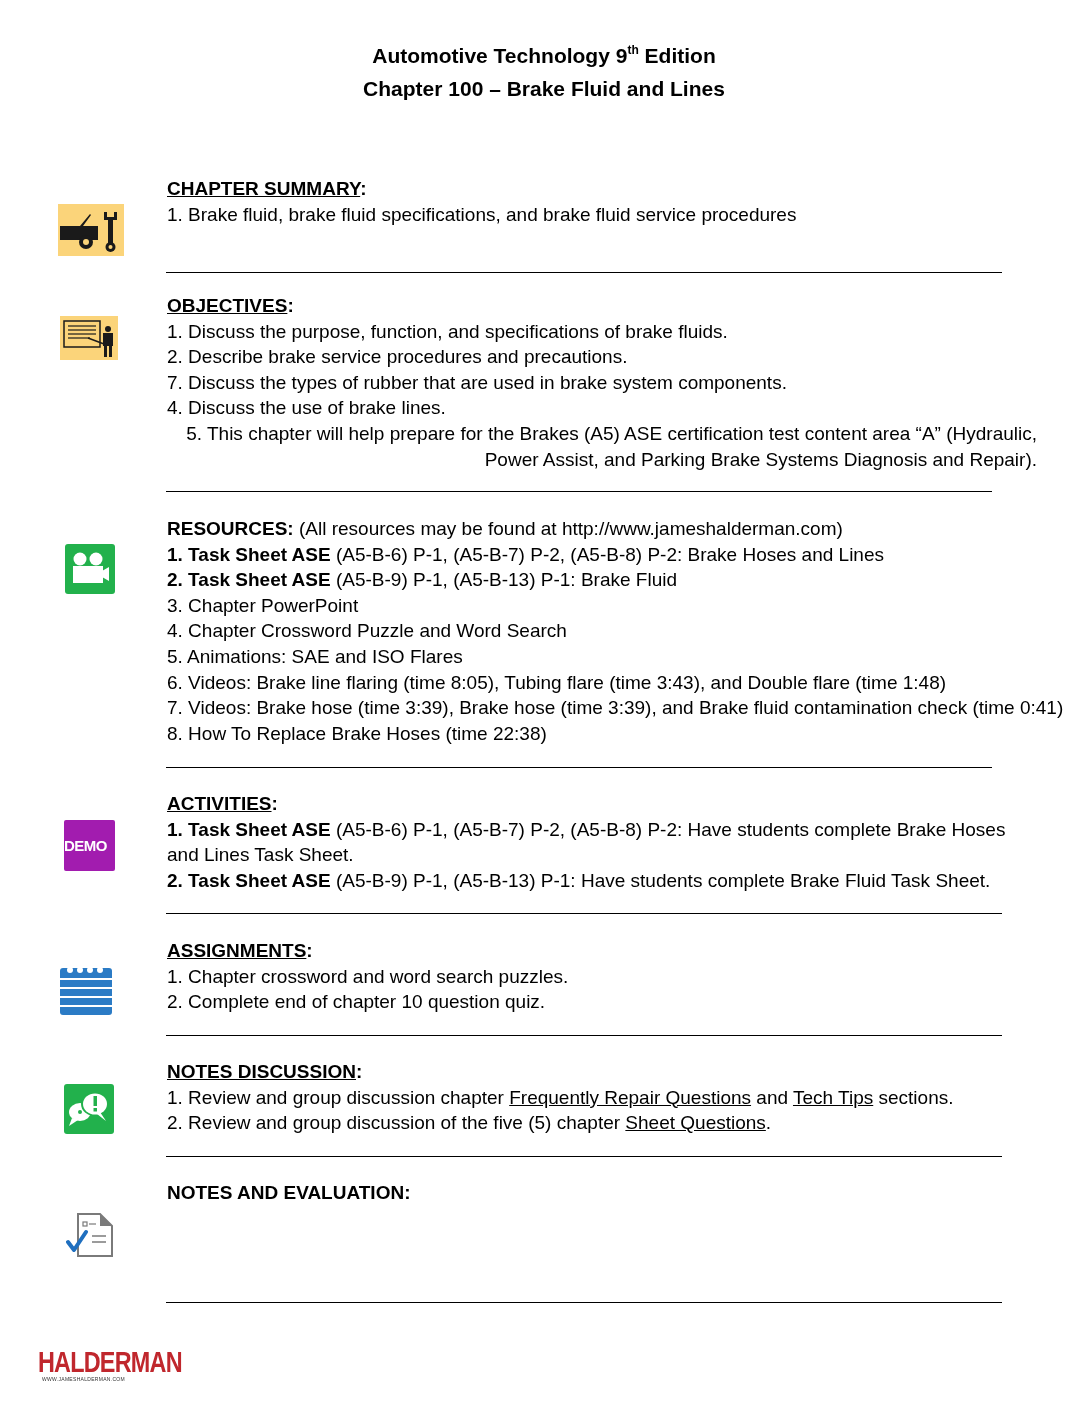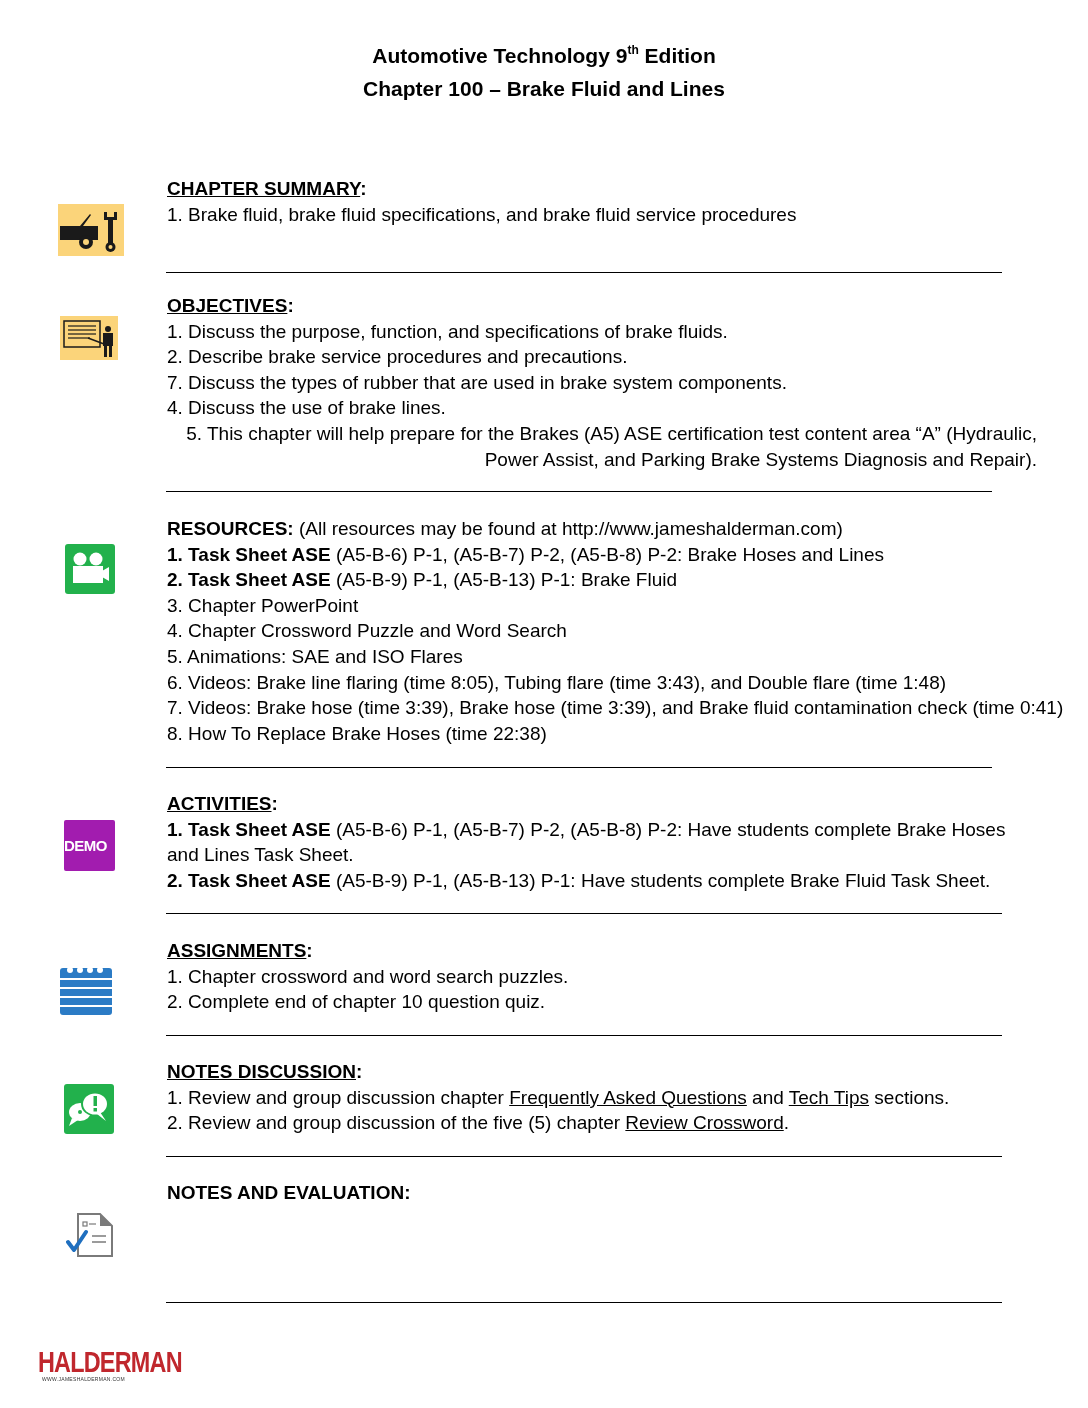--- a/index.html
+++ b/index.html
@@ -134,22 +134,22 @@
     <circle cx="16" cy="28" r="2" fill="#22b14c"></circle>
     <ellipse cx="31" cy="20" rx="14" ry="12" fill="#22b14c"></ellipse>
     <ellipse cx="31" cy="20" rx="12" ry="10.5" fill="#fff"></ellipse>
     <path d="M36 28 L42 37 L33 30 Z" fill="#fff"></path>
     <rect x="29.5" y="12" width="3.5" height="10" fill="#22b14c"></rect>
     <rect x="29.5" y="24" width="3.5" height="3.5" fill="#22b14c"></rect>
   </svg>
 </div>
 <div class="section" style="top:1059px;">
   <div class="heading"><span class="hl">NOTES DISCUSSION</span><span>:</span></div>
-  <div class="line"><span>1. Review and group discussion chapter </span><span class="u">Frequently Asked Questions</span><span> and </span><span class="u">Tech Tips</span><span> sections.</span></div>
-  <div class="line"><span>2. Review and group discussion of the five (5) chapter </span><span class="u">Review Crossword</span><span>.</span></div>
+  <div class="line"><span>1. Review and group discussion chapter </span><span class="u">Frequently Repair Questions</span><span> and </span><span class="u">Tech Tips</span><span> sections.</span></div>
+  <div class="line"><span>2. Review and group discussion of the five (5) chapter </span><span class="u">Sheet Questions</span><span>.</span></div>
 </div>
 <div class="rule" style="top:1156px; width:836px;"></div>
 
 <div class="icon" style="left:66px; top:1212px;">
   <svg width="48" height="46" viewBox="0 0 48 46">
     <path d="M12 2 L34 2 L46 14 L46 44 L12 44 Z" fill="#fff" stroke="#7a7a7a" stroke-width="2"></path>
     <path d="M34 2 L34 14 L46 14 Z" fill="#7a7a7a"></path>
     <rect x="17" y="10" width="4" height="4" fill="none" stroke="#7a7a7a" stroke-width="1.2"></rect>
     <line x1="23" y1="12" x2="30" y2="12" stroke="#7a7a7a" stroke-width="1.2"></line>
     <line x1="26" y1="24" x2="40" y2="24" stroke="#7a7a7a" stroke-width="1.5"></line>

